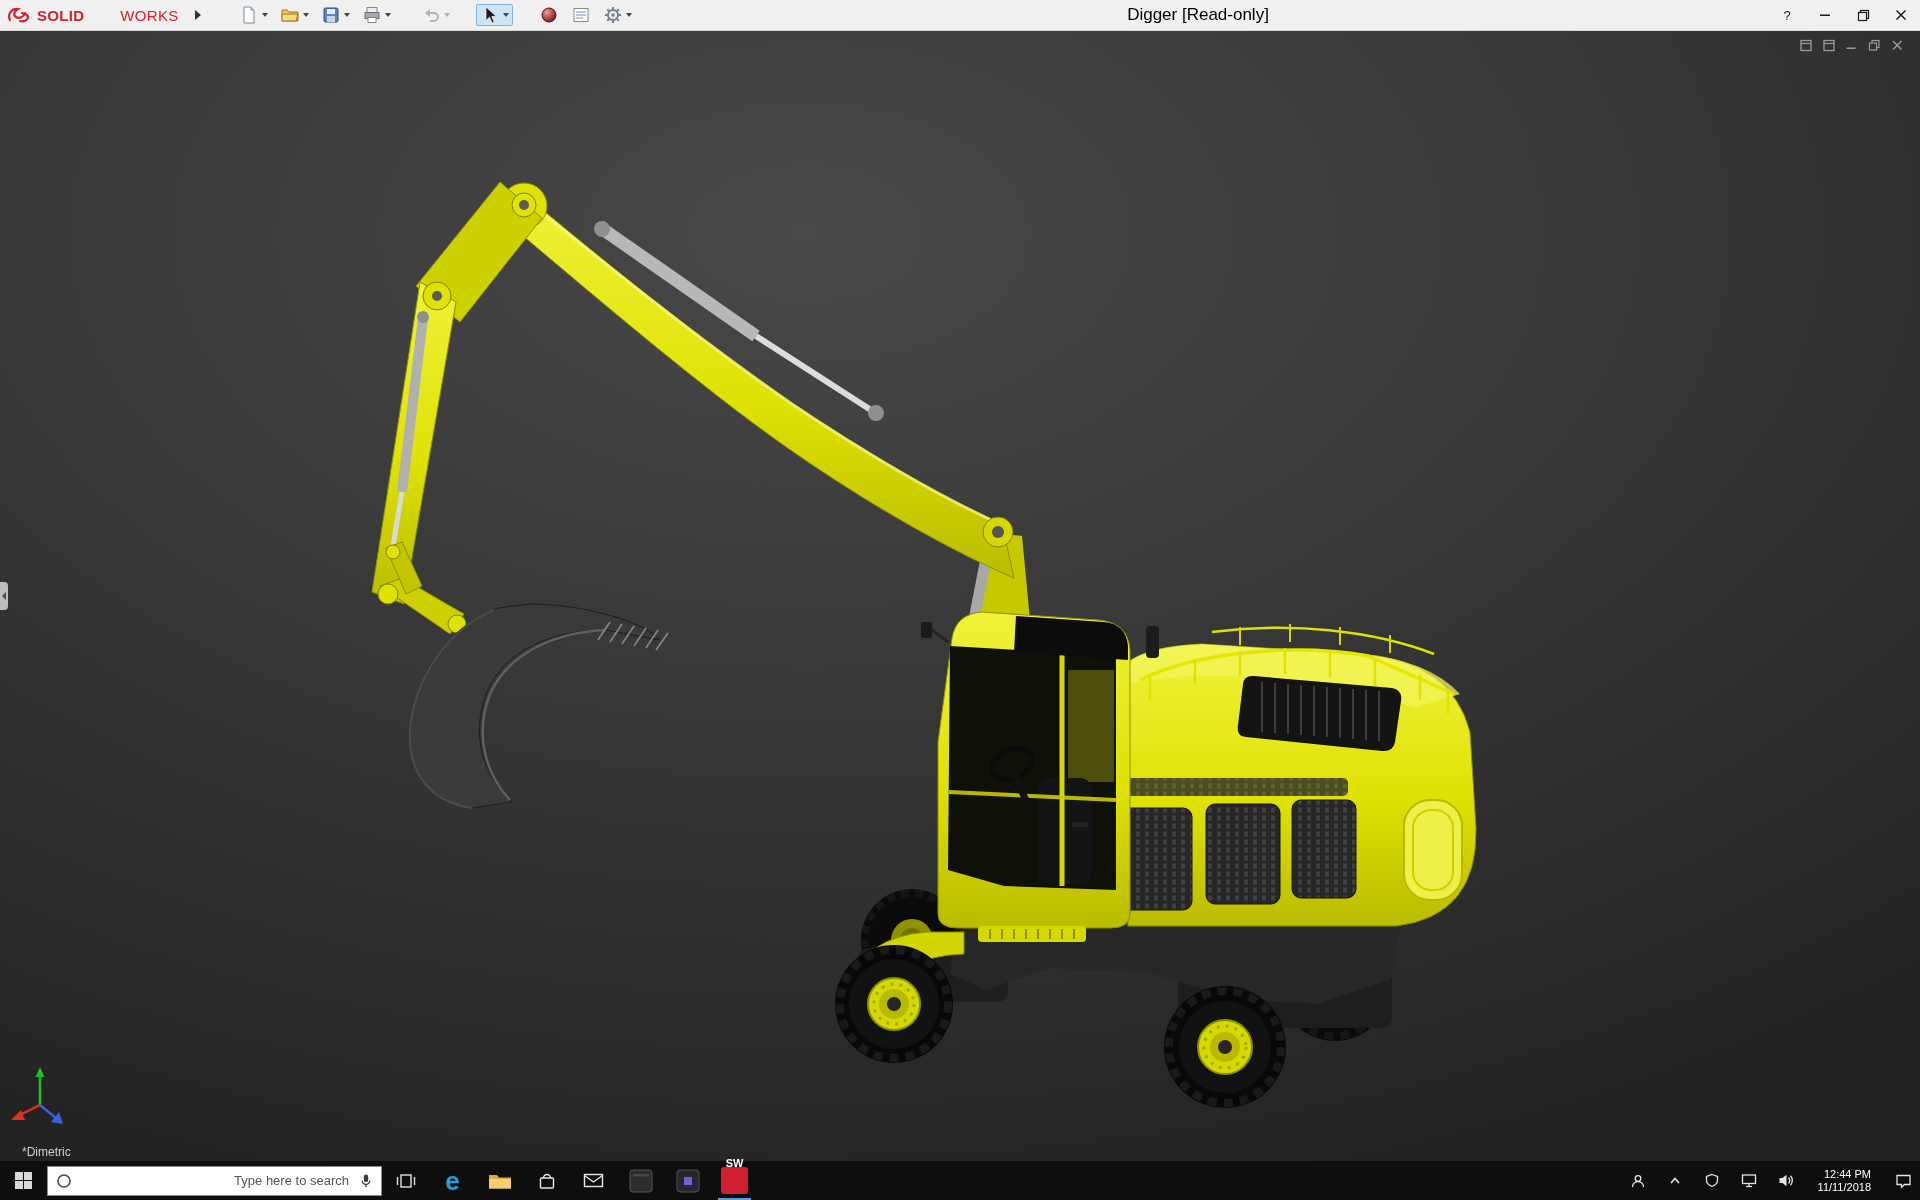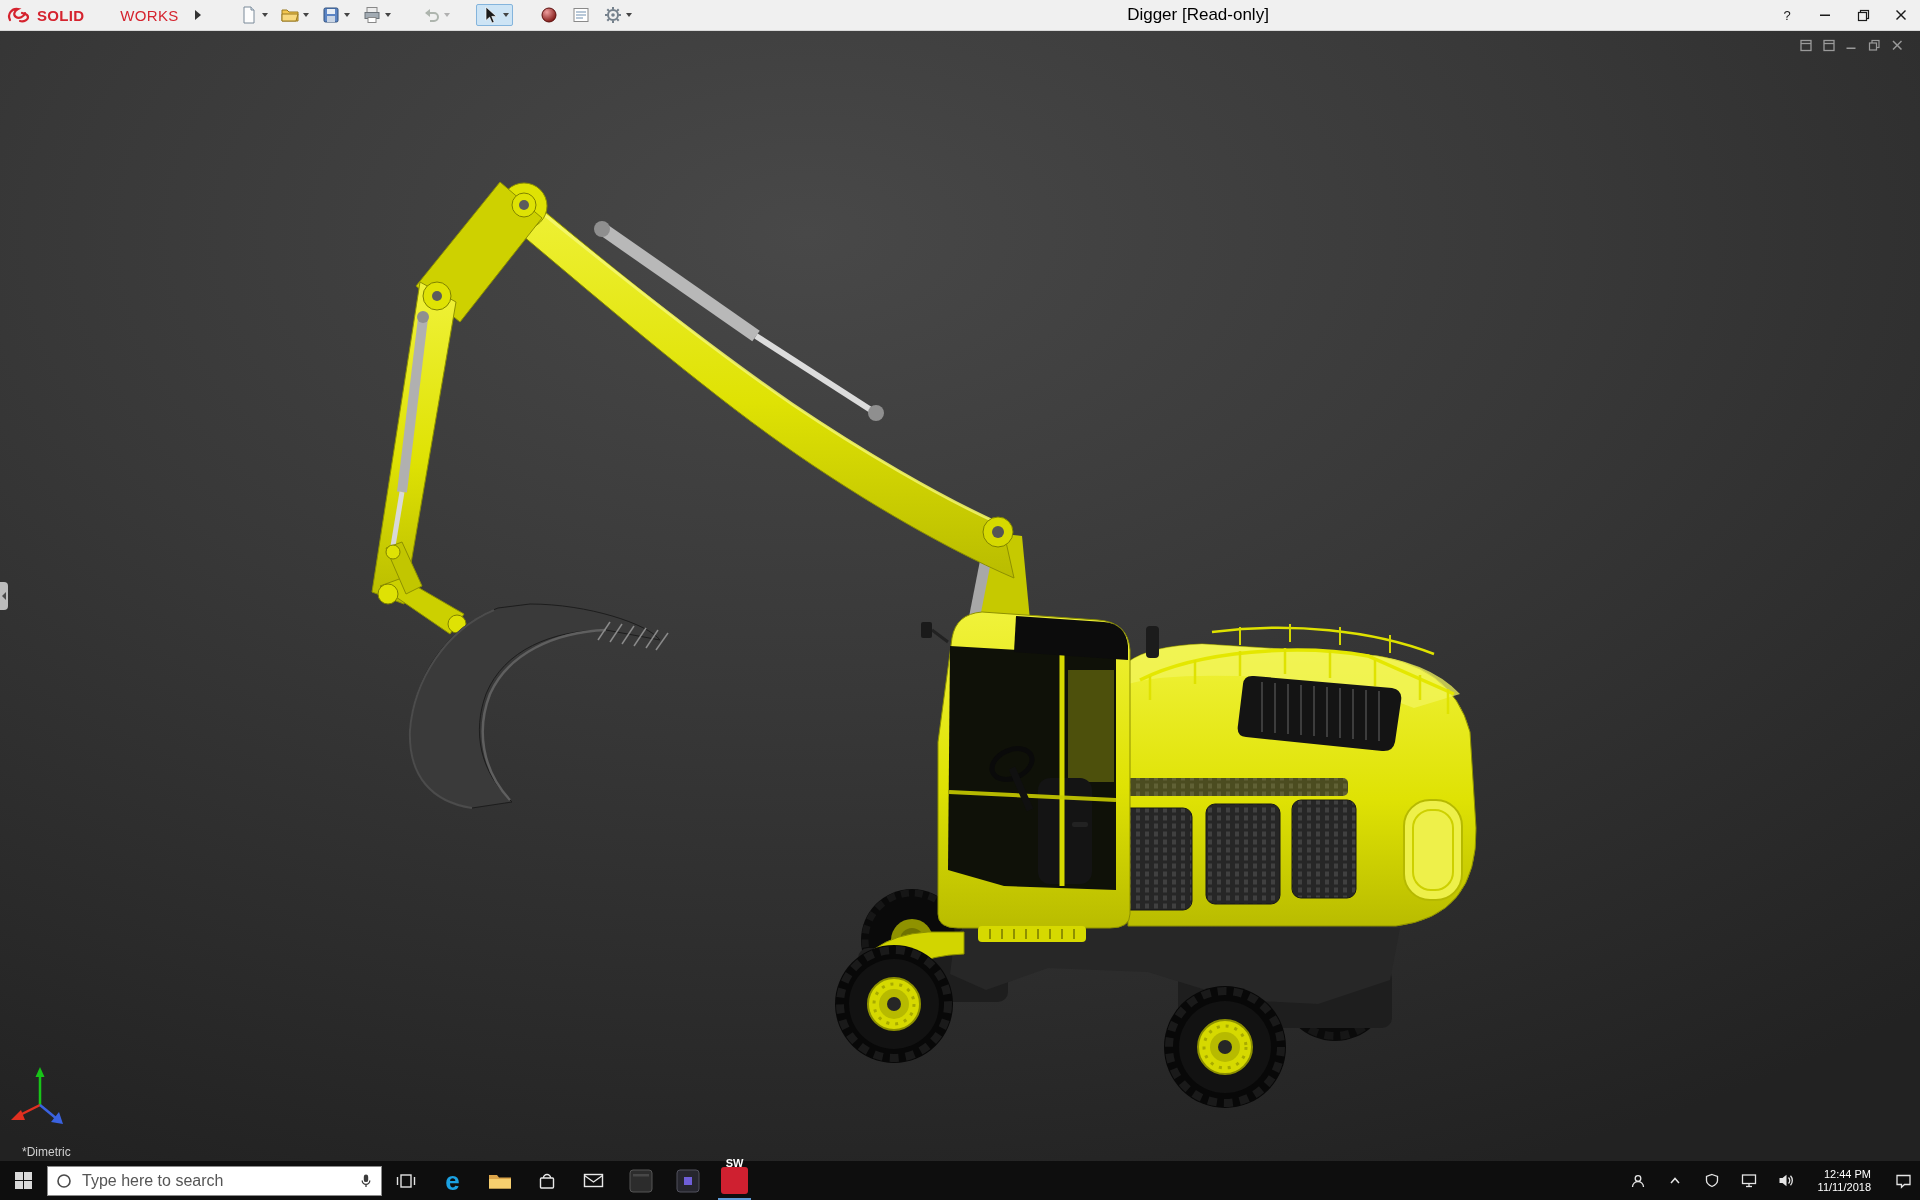--- a/index.html
+++ b/index.html
@@ -39,22 +39,22 @@
                    border-bottom:4px solid transparent;border-right:4px solid #4c4c4c;}
 
   
   .taskbar{position:absolute;left:0;bottom:0;width:1920px;height:39px;background:#0e0e0e;
            display:flex;align-items:center;z-index:40;}
   .start-btn{width:47px;height:39px;display:flex;align-items:center;justify-content:center;}
   .win-logo{display:grid;grid-template-columns:8px 8px;grid-template-rows:8px 8px;gap:1.5px;}
   .win-logo span{background:#d9d9d9;}
   .search-box{width:335px;height:30px;background:#ffffff;border:1px solid #8a8a8a;display:flex;
               align-items:center;box-sizing:border-box;padding:0 8px;gap:8px;}
-  .search-box input{flex:1;border:none;outline:none;font-size:16px;color:#333;
-                    font-family:"Liberation Sans",sans-serif;background:transparent;}
+  .search-box input{flex:1;border:none;outline:none;font-size:13px;color:#333;
+                    font-family:"Liberation Sans",sans-serif;background:transparent;text-align:right;}
   .search-box input::placeholder{color:#555;}
   .tb-app{width:47px;height:39px;display:flex;align-items:center;justify-content:center;position:relative;}
   .tb-app.running::after{content:"";position:absolute;left:7px;right:7px;bottom:0;height:2.5px;background:#5f9bd5;}
   .edge-glyph{font-size:26px;font-weight:bold;color:#1ba1e2;line-height:1;}
   .sw-badge{width:27px;height:27px;background:#cf2030;border-radius:3px;display:flex;flex-direction:column;
             align-items:center;justify-content:center;color:#fff;gap:28px;}
   .sw-badge .l1{font-size:11px;font-weight:bold;line-height:11px;}
   .sw-badge .l2{font-size:6.5px;line-height:7px;}
   .tray{margin-left:auto;display:flex;align-items:center;gap:19px;padding-right:8px;height:100%;}
   .tray-ic{display:flex;align-items:center;justify-content:center;width:18px;height:39px;}

